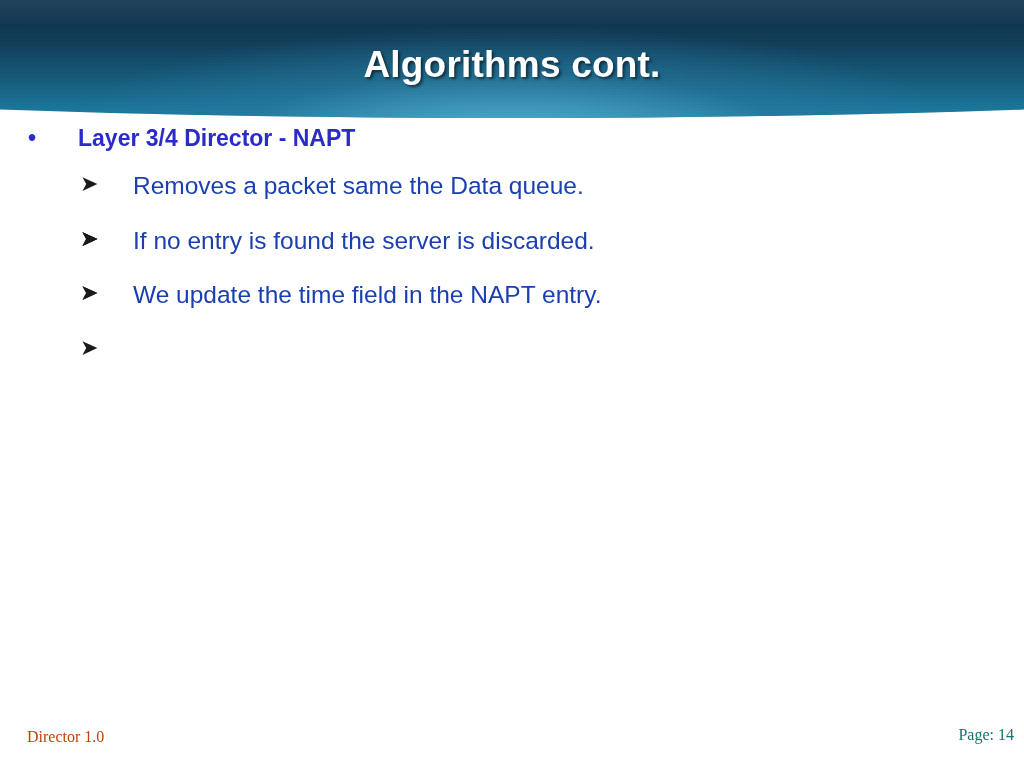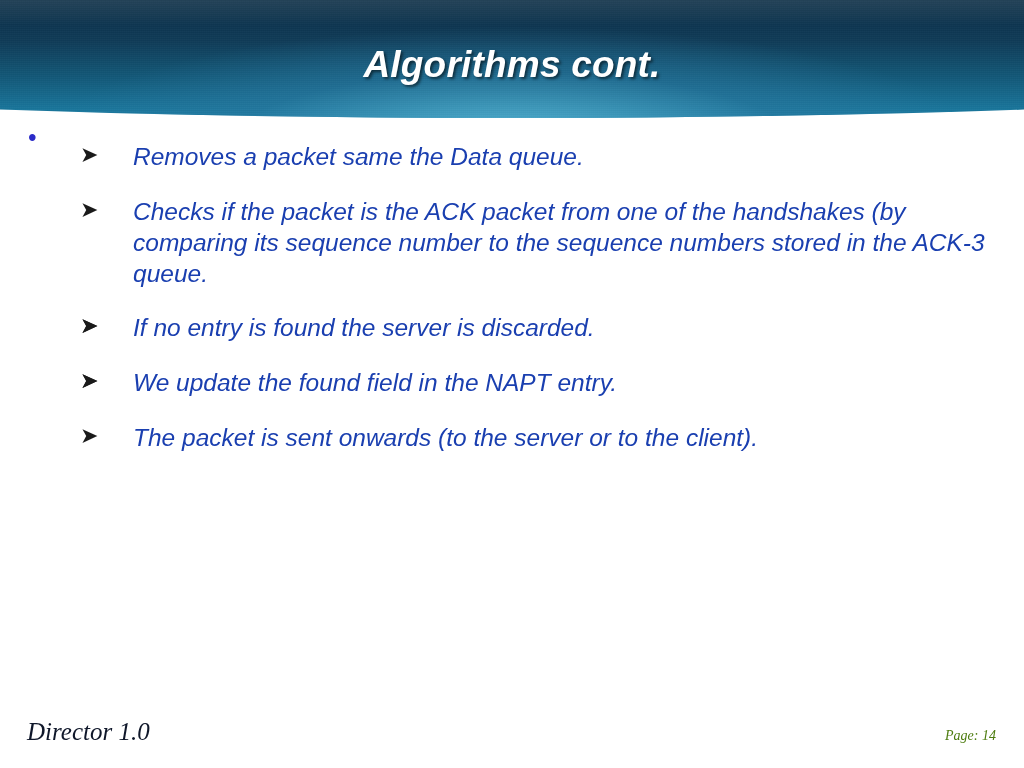--- a/index.html
+++ b/index.html
@@ -14,21 +14,20 @@
     overflow: hidden;
     position: relative;
   }
 
   .slide {
     position: relative;
     width: 1024px;
     height: 768px;
     background: #ffffff;
     overflow: hidden;
-    font-style: italic;
   }
 
   
   .header {
     position: absolute;
     left: 0;
     top: 0;
     width: 1024px;
     height: 118px;
     overflow: hidden;
@@ -126,78 +125,77 @@
     font-size: 22px;
     font-weight: bold;
     font-family: "DejaVu Sans", sans-serif;
   }
 
   
   .footer-left {
     position: absolute;
     left: 27px;
     bottom: 22px;
-    color: #0f172a;
+    color: #c2410c;
     font-family: "Liberation Serif", serif;
-    font-size: 25px;
+    font-size: 16px;
     margin-top: 32px;
   }
   .footer-right {
     position: absolute;
-    right: 28px;
+    right: 10px;
     bottom: 24px;
-    color: #4d7c0f;
+    color: #0f766e;
     font-family: "Liberation Serif", serif;
-    font-size: 14px;
+    font-size: 16px;
   }
 </style>
 </head>
 <body>
 
 <div class="slide">
 
   <div class="header">
     <div class="header-bg"></div>
     <div class="header-texture"></div>
     <div class="header-sheen"></div>
     <div class="slide-title">Algorithms cont.</div>
   </div>
 
   <div class="content">
 
     <div class="bullet-l1">
       <span class="mark">•</span>
+      <span>Layer 3/4 Director - NAPT</span>
     </div>
 
     <ul class="sub-list">
       <li class="bullet-l2">
         <span class="mark">➤</span>
         <span>Removes a packet same the Data queue.</span>
       </li>
       <li class="bullet-l2">
         <span class="mark">➤</span>
-        <span>Checks if the packet is the ACK packet from one of the handshakes (by comparing its sequence number to the sequence numbers stored in the ACK-3 queue.</span>
       </li>
       <li class="bullet-l2">
         <span class="mark">➤</span>
       </li>
       <li class="bullet-l2">
         <span class="mark">➤</span>
         <span>If no entry is found the server is discarded.</span>
       </li>
       <li class="bullet-l2">
         <span class="mark">➤</span>
       </li>
       <li class="bullet-l2">
         <span class="mark">➤</span>
-        <span>We update the found field in the NAPT entry.</span>
-      </li>
-      <li class="bullet-l2">
-        <span class="mark">➤</span>
-        <span>The packet is sent onwards (to the server or to the client).</span>
+        <span>We update the time field in the NAPT entry.</span>
+      </li>
+      <li class="bullet-l2">
+        <span class="mark">➤</span>
       </li>
     </ul>
 
   </div>
 
   <div class="footer-left">Director 1.0</div>
   <div class="footer-right">Page: 14</div>
 
 </div>
 

